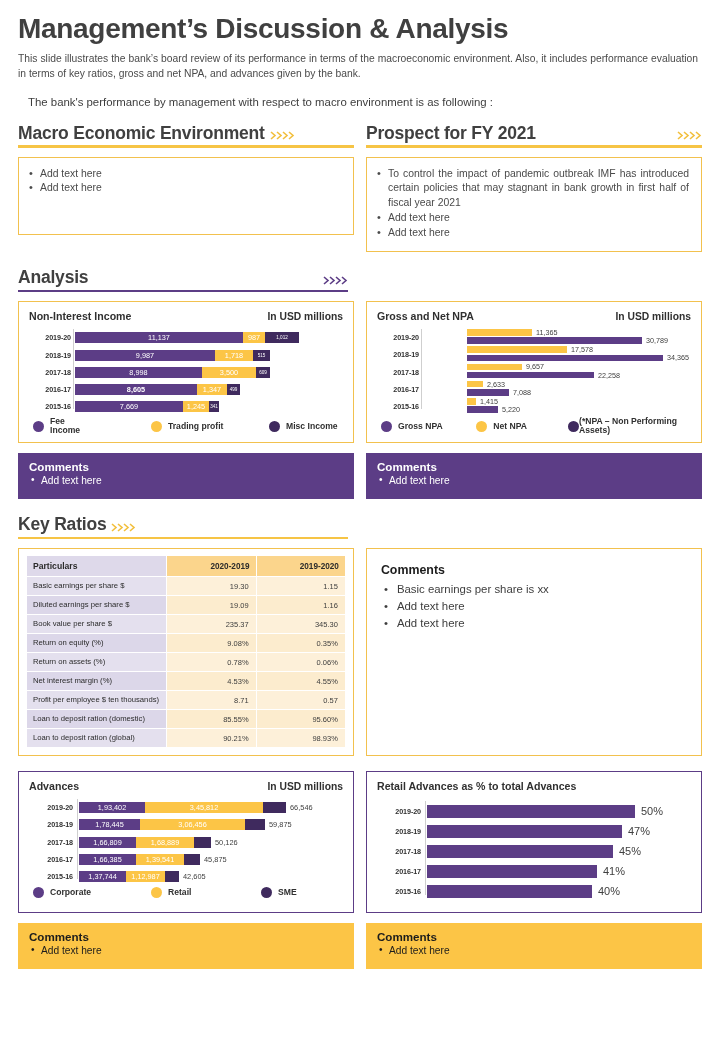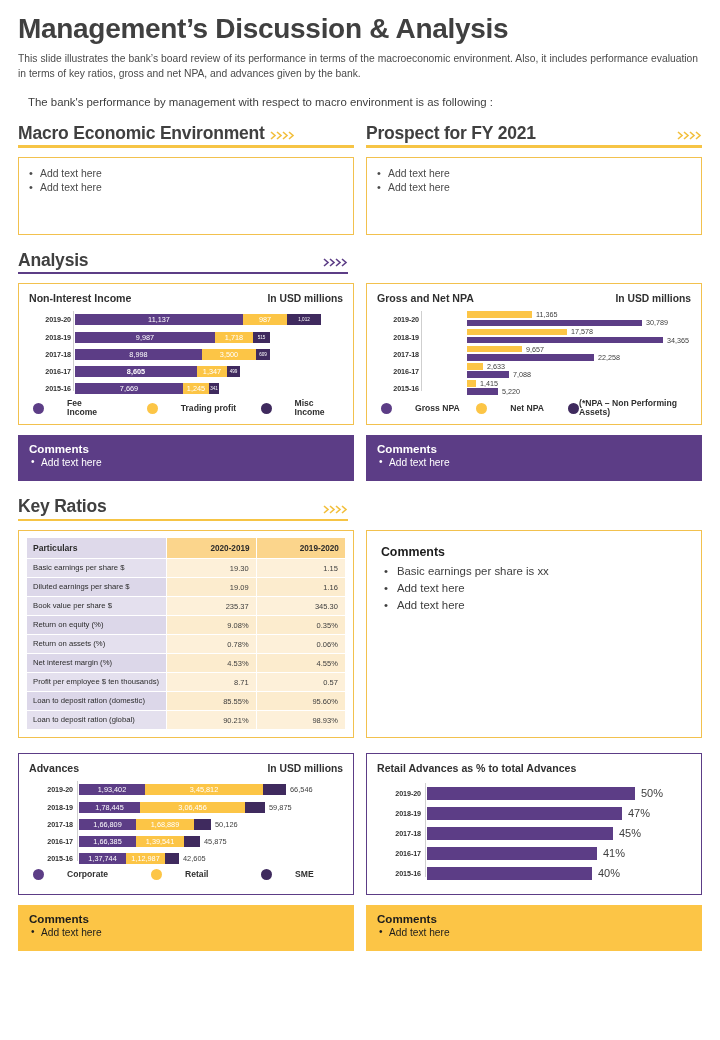--- a/index.html
+++ b/index.html
@@ -83,21 +83,21 @@
   
   .gwrap { position: relative; height: 17.2px; }
   .gbar { height: 6.6px; display: flex; align-items: center; padding-left: 44px; }
   .gbar + .gbar { margin-top: 1.6px; }
   .gval { font-size: 7.2px; color: #3d3d3d; margin-left: 4px; white-space: nowrap; }
 
   
   .legend { display: flex; align-items: center; margin-top: 2px; padding-left: 4px; }
   .lg { display: flex; align-items: center; }
   .dot { width: 11px; height: 11px; border-radius: 50%; flex: none; }
-  .lg-t { font-size: 8.6px; font-weight: bold; color: #303030; margin-left: 23px; line-height: 1.05; }
+  .lg-t { font-size: 8.6px; font-weight: bold; color: #303030; margin-left: 6px; line-height: 1.05; }
 
   
   .cbar { margin-top: 10px; padding: 7px 11px 9px 11px; height: 46px; }
   .cbar.purple { background: #5c3d86; }
   .cbar.amber  { background: #fbc köp; }
   .cbar.amber  { background: #fcc546; }
   .cbar h3 { font-size: 11.6px; font-weight: bold; line-height: 1.2; }
   .cbar.purple h3, .cbar.purple li { color: #ffffff; }
   .cbar.amber  h3, .cbar.amber  li { color: #1c1c1c; }
   .cbar ul { list-style: none; margin-top: 1px; }
@@ -177,20 +177,21 @@
                 <path d="M14 2 L18 5.5 L14 9"></path>
                   <path d="M20 2 L24 5.5 L20 9"></path>
               </g>
             </svg>
           </span>
         </div>
         <div class="rule"></div>
       </div>
       <div class="obox">
         <ul class="bl">
+          <li>To control the impact of pandemic outbreak IMF has introduced certain policies that may stagnant in bank growth in first half of fiscal year 2021</li>
           <li>Add text here</li>
           <li>Add text here</li>
         </ul>
       </div>
     </div>
   </div>
 
   <div class="sec-head" style="width:330px;">
     <div class="h-row" style="justify-content:space-between;">
       <h2>Analysis</h2>
@@ -218,21 +219,21 @@
         </div>
         <div class="plot">
           <div class="axis"></div>
 
           <div class="brow">
             <div class="blab">2019-20</div>
             <div class="bars">
               <div class="seg" style="width:168px;background:#5c3d86;">
                   <span>11,137</span>
                 </div>
-              <div class="seg" style="width:44px;background:#fcc546;">
+              <div class="seg" style="width:22px;background:#fcc546;">
                   <span style="color:#fff">987</span>
                 </div>
               <div class="seg tiny" style="width:34px;background:#3f2a5e;">
                   <span>1,012</span>
                 </div>
             </div>
           </div>
 
           <div class="brow">
             <div class="blab">2018-19</div>
@@ -408,21 +409,21 @@
       <div class="cbar purple">
         <h3>Comments</h3>
         <ul>
           <li>Add text here</li>
         </ul>
       </div>
     </div>
   </div>
 
   <div class="sec-head" style="width:330px;">
-    <div class="h-row" style="justify-content:space-between;">
+    <div class="h-row" style="justify-content:flex-start;">
       <h2>Key Ratios</h2>
       <span class="chev">
         <svg width="26" height="11" viewBox="0 0 26 11">
           <g fill="none" stroke="#f2bf3c" stroke-width="1.6">
             <path d="M2 2 L6 5.5 L2 9"></path>
               <path d="M8 2 L12 5.5 L8 9"></path>
             <path d="M14 2 L18 5.5 L14 9"></path>
               <path d="M20 2 L24 5.5 L20 9"></path>
           </g>
         </svg>

